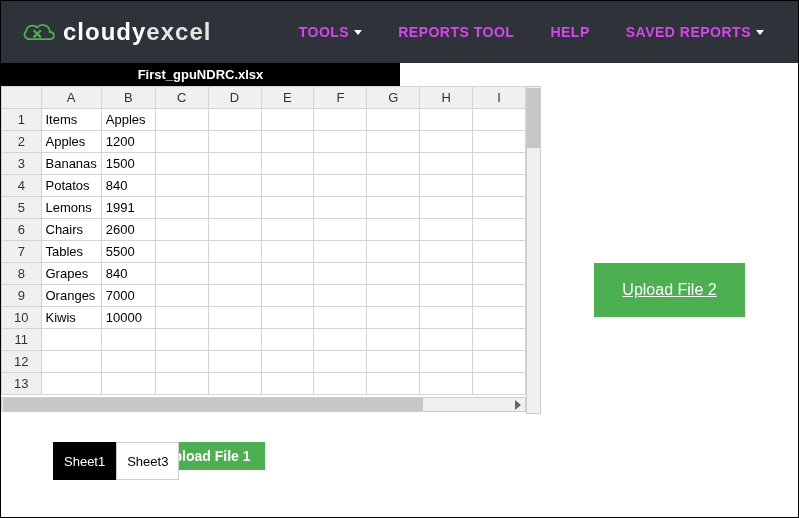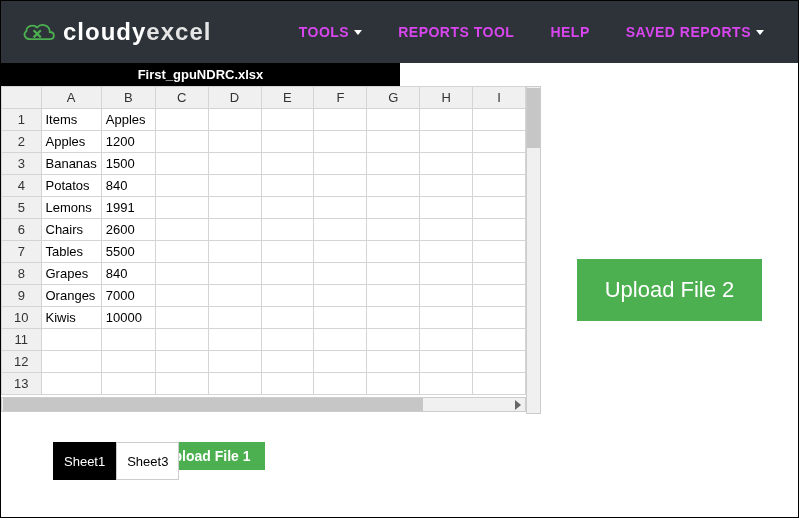--- a/index.html
+++ b/index.html
@@ -34,21 +34,21 @@
 .hscroll { width: 525px; height: 15px; background: #f0f0f0; border: 1px solid #ccc; display: flex; align-items: center; margin-top: 2px; }
 .hscroll-thumb { height: 13px; width: 420px; background: #c6c6c6; margin-left: 1px; }
 .hscroll-arrow { margin-left: auto; margin-right: 4px; width: 0; height: 0; border-top: 5px solid transparent; border-bottom: 5px solid transparent; border-left: 6px solid #666; }
 
 .tabs { display: flex; margin: 30px 0 0 52px; height: 28px; align-items: stretch; }
 .tab { padding: 18px 10px; font-size: 13px; border: 1px solid #ccc; cursor: pointer; background: #fff; display: flex; align-items: center; }
 .tab.active { background: #000; color: #fff; border-color: #000; }
 .upload1 { background: #4caf50; color: #fff; border: none; padding: 5px 14px; font-size: 14px; font-weight: bold; margin-left: -30px; z-index: 0; display: flex; align-items: center; }
 .tab:nth-child(2), .tab:nth-child(3) { z-index: 1; position: relative; }
 
-.upload2 { background: #4caf50; color: #fff; border: none; padding: 18px 28px; font-size: 22px; cursor: pointer; }
+.upload2 { background: #4caf50; color: #fff; border: none; padding: 18px 28px; font-size: 16px; cursor: pointer; text-decoration: underline; }
 </style>
 </head>
 <body>
 
 <div class="navbar">
   <div class="logo">
     <svg class="logo-icon" viewBox="0 0 40 28">
       <path d="M10 22 C4 22 2 16 6 13 C6 7 14 5 18 9 C22 4 32 6 32 14 C38 14 38 22 32 22 Z" fill="none" stroke="#4caf50" stroke-width="2"></path>
       <path d="M14 12 L22 20 M22 12 L14 20" stroke="#4caf50" stroke-width="2.5"></path>
     </svg>

